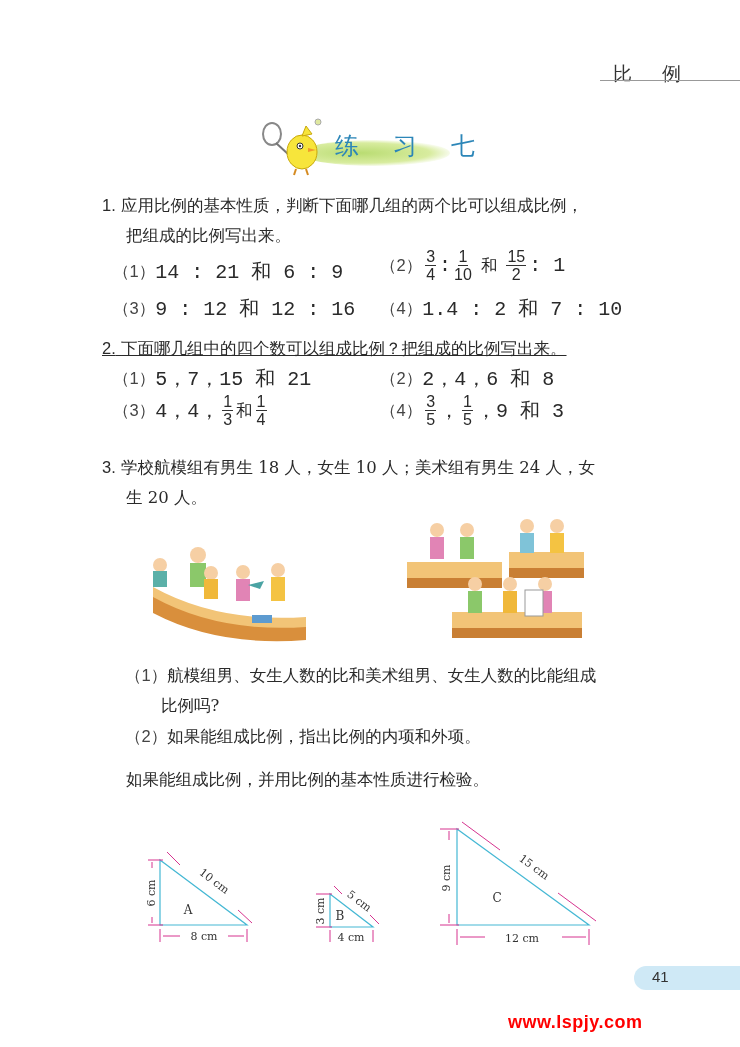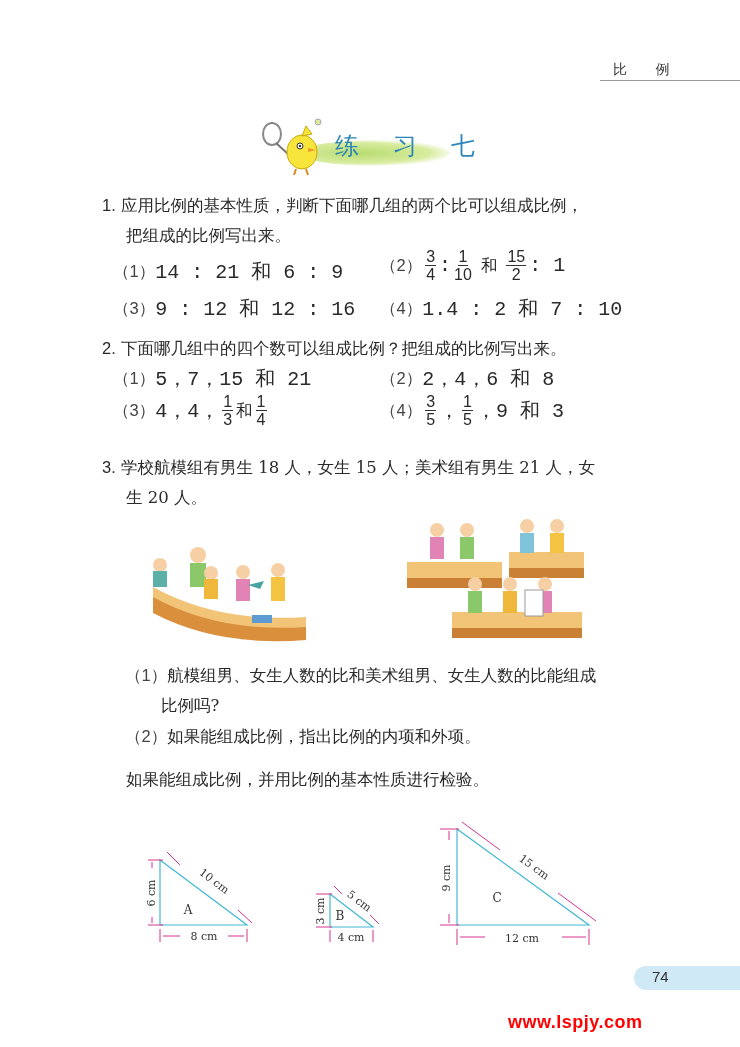--- a/index.html
+++ b/index.html
@@ -1,19 +1,19 @@
 <!DOCTYPE html>
 <html><head>
 <meta charset="utf-8">
 <style>
   html, body { margin:0; padding:0; }
   body { width:740px; height:1047px; background:#ffffff; position:relative; overflow:hidden;
          font-family:"DejaVu Serif", serif; color:#2a2a2a; }
   .abs { position:absolute; }
-  .header-chapter { left:613px; top:61px; font-size:14px; letter-spacing:12px; color:#333; }
+  .header-chapter { left:613px; top:61px; font-size:19px; letter-spacing:12px; color:#333; }
   .header-rule { left:600px; top:80px; width:140px; height:1px; background:#999; }
   .title-band { left:300px; top:140px; width:150px; height:26px; border-radius:50%;
                 background:radial-gradient(ellipse at 40% 50%, #b9dc72 0%, #d8ec9f 55%, rgba(255,255,255,0) 75%); }
   .title-text { left:335px; top:130px; font-size:24px; color:#2c86b8; letter-spacing:14px; font-family:Liberation Serif, serif; }
   .chick { left:258px; top:118px; width:68px; height:60px; }
   .q { font-size:16.5px; line-height:30px;margin-left:12px; }
   .qnum { font-family:"Liberation Sans", sans-serif; }
   .sans { font-family:Liberation Mono, monospace; font-size:20px; }
   .item { font-size:16.5px; white-space:nowrap; display:flex; align-items:center; }
   .frac { display:inline-flex; flex-direction:column; align-items:center; margin:0 3px; vertical-align:middle;
@@ -76,21 +76,21 @@
 </div>
 <div class="abs item" style="left:113px; top:295px;">
   <span class="paren">（3）</span>
   <span class="sans">9 : 12 和 12 : 16</span>
 </div>
 <div class="abs item" style="left:380px; top:295px;">
   <span class="paren">（4）</span>
   <span class="sans">1.4 : 2 和 7 : 10</span>
 </div>
 
-<div class="abs q" style="left:90px; top:333px;">
+<div class="abs q" style="left:90px; top:333px;text-decoration:underline;">
   <span class="qnum">2.</span>
   <span>下面哪几组中的四个数可以组成比例？把组成的比例写出来。</span>
 </div>
 <div class="abs item" style="left:113px; top:365px;">
   <span class="paren">（1）</span>
   <span class="sans">5，7，15 和 21</span>
 </div>
 <div class="abs item" style="left:380px; top:365px;">
   <span class="paren">（2）</span>
   <span class="sans">2，4，6 和 8</span>
@@ -117,21 +117,21 @@
   <span class="sans">，</span>
   <span class="frac">
       <span class="num">1</span>
       <span>5</span>
     </span>
   <span class="sans">，9 和 3</span>
 </div>
 
 <div class="abs q" style="left:90px; top:452px;">
   <div><span class="qnum">3.</span>
-  <span>学校航模组有男生 18 人，女生 15 人；美术组有男生 21 人，女</span></div>
+  <span>学校航模组有男生 18 人，女生 10 人；美术组有男生 24 人，女</span></div>
   <div style="padding-left:24px;">生 20 人。</div>
 </div>
 
 <svg class="abs pic" style="left:148px; top:535px;" width="160" height="115" viewBox="0 0 160 115">
   <path d="M5 60 Q70 95 158 90 L158 105 Q70 112 5 78 Z" fill="#d98f3c"></path>
   <path d="M5 52 Q70 88 158 82 L158 92 Q70 98 5 62 Z" fill="#f2c477"></path>
   <circle cx="12" cy="30" r="7" fill="#f6cfa4"></circle>
     <rect x="5" y="36" width="14" height="16" fill="#5bb0a8"></rect>
   <circle cx="50" cy="20" r="8" fill="#f6cfa4"></circle>
     <rect x="42" y="28" width="16" height="24" fill="#8bc86a"></rect>
@@ -227,14 +227,14 @@
     <line x1="462" y1="822" x2="500" y2="850" stroke="#d6338f"></line>
       <line x1="558" y1="893" x2="596" y2="921" stroke="#d6338f"></line>
     <text x="450" y="878" font-size="11" fill="#333" transform="rotate(-90 450 878)" text-anchor="middle">9 cm</text>
     <text x="522" y="942" font-size="11" fill="#333" text-anchor="middle">12 cm</text>
     <text x="532" y="870" font-size="11" fill="#333" text-anchor="middle" transform="rotate(36 532 870)">15 cm</text>
     <text x="497" y="902" font-size="12" fill="#333" text-anchor="middle">C</text>
   </g>
 </svg>
 
 <div class="abs page-tab"></div>
-<div class="abs page-num">74</div>
+<div class="abs page-num">41</div>
 <div class="abs watermark">www.lspjy.com</div>
 
 </body></html>

